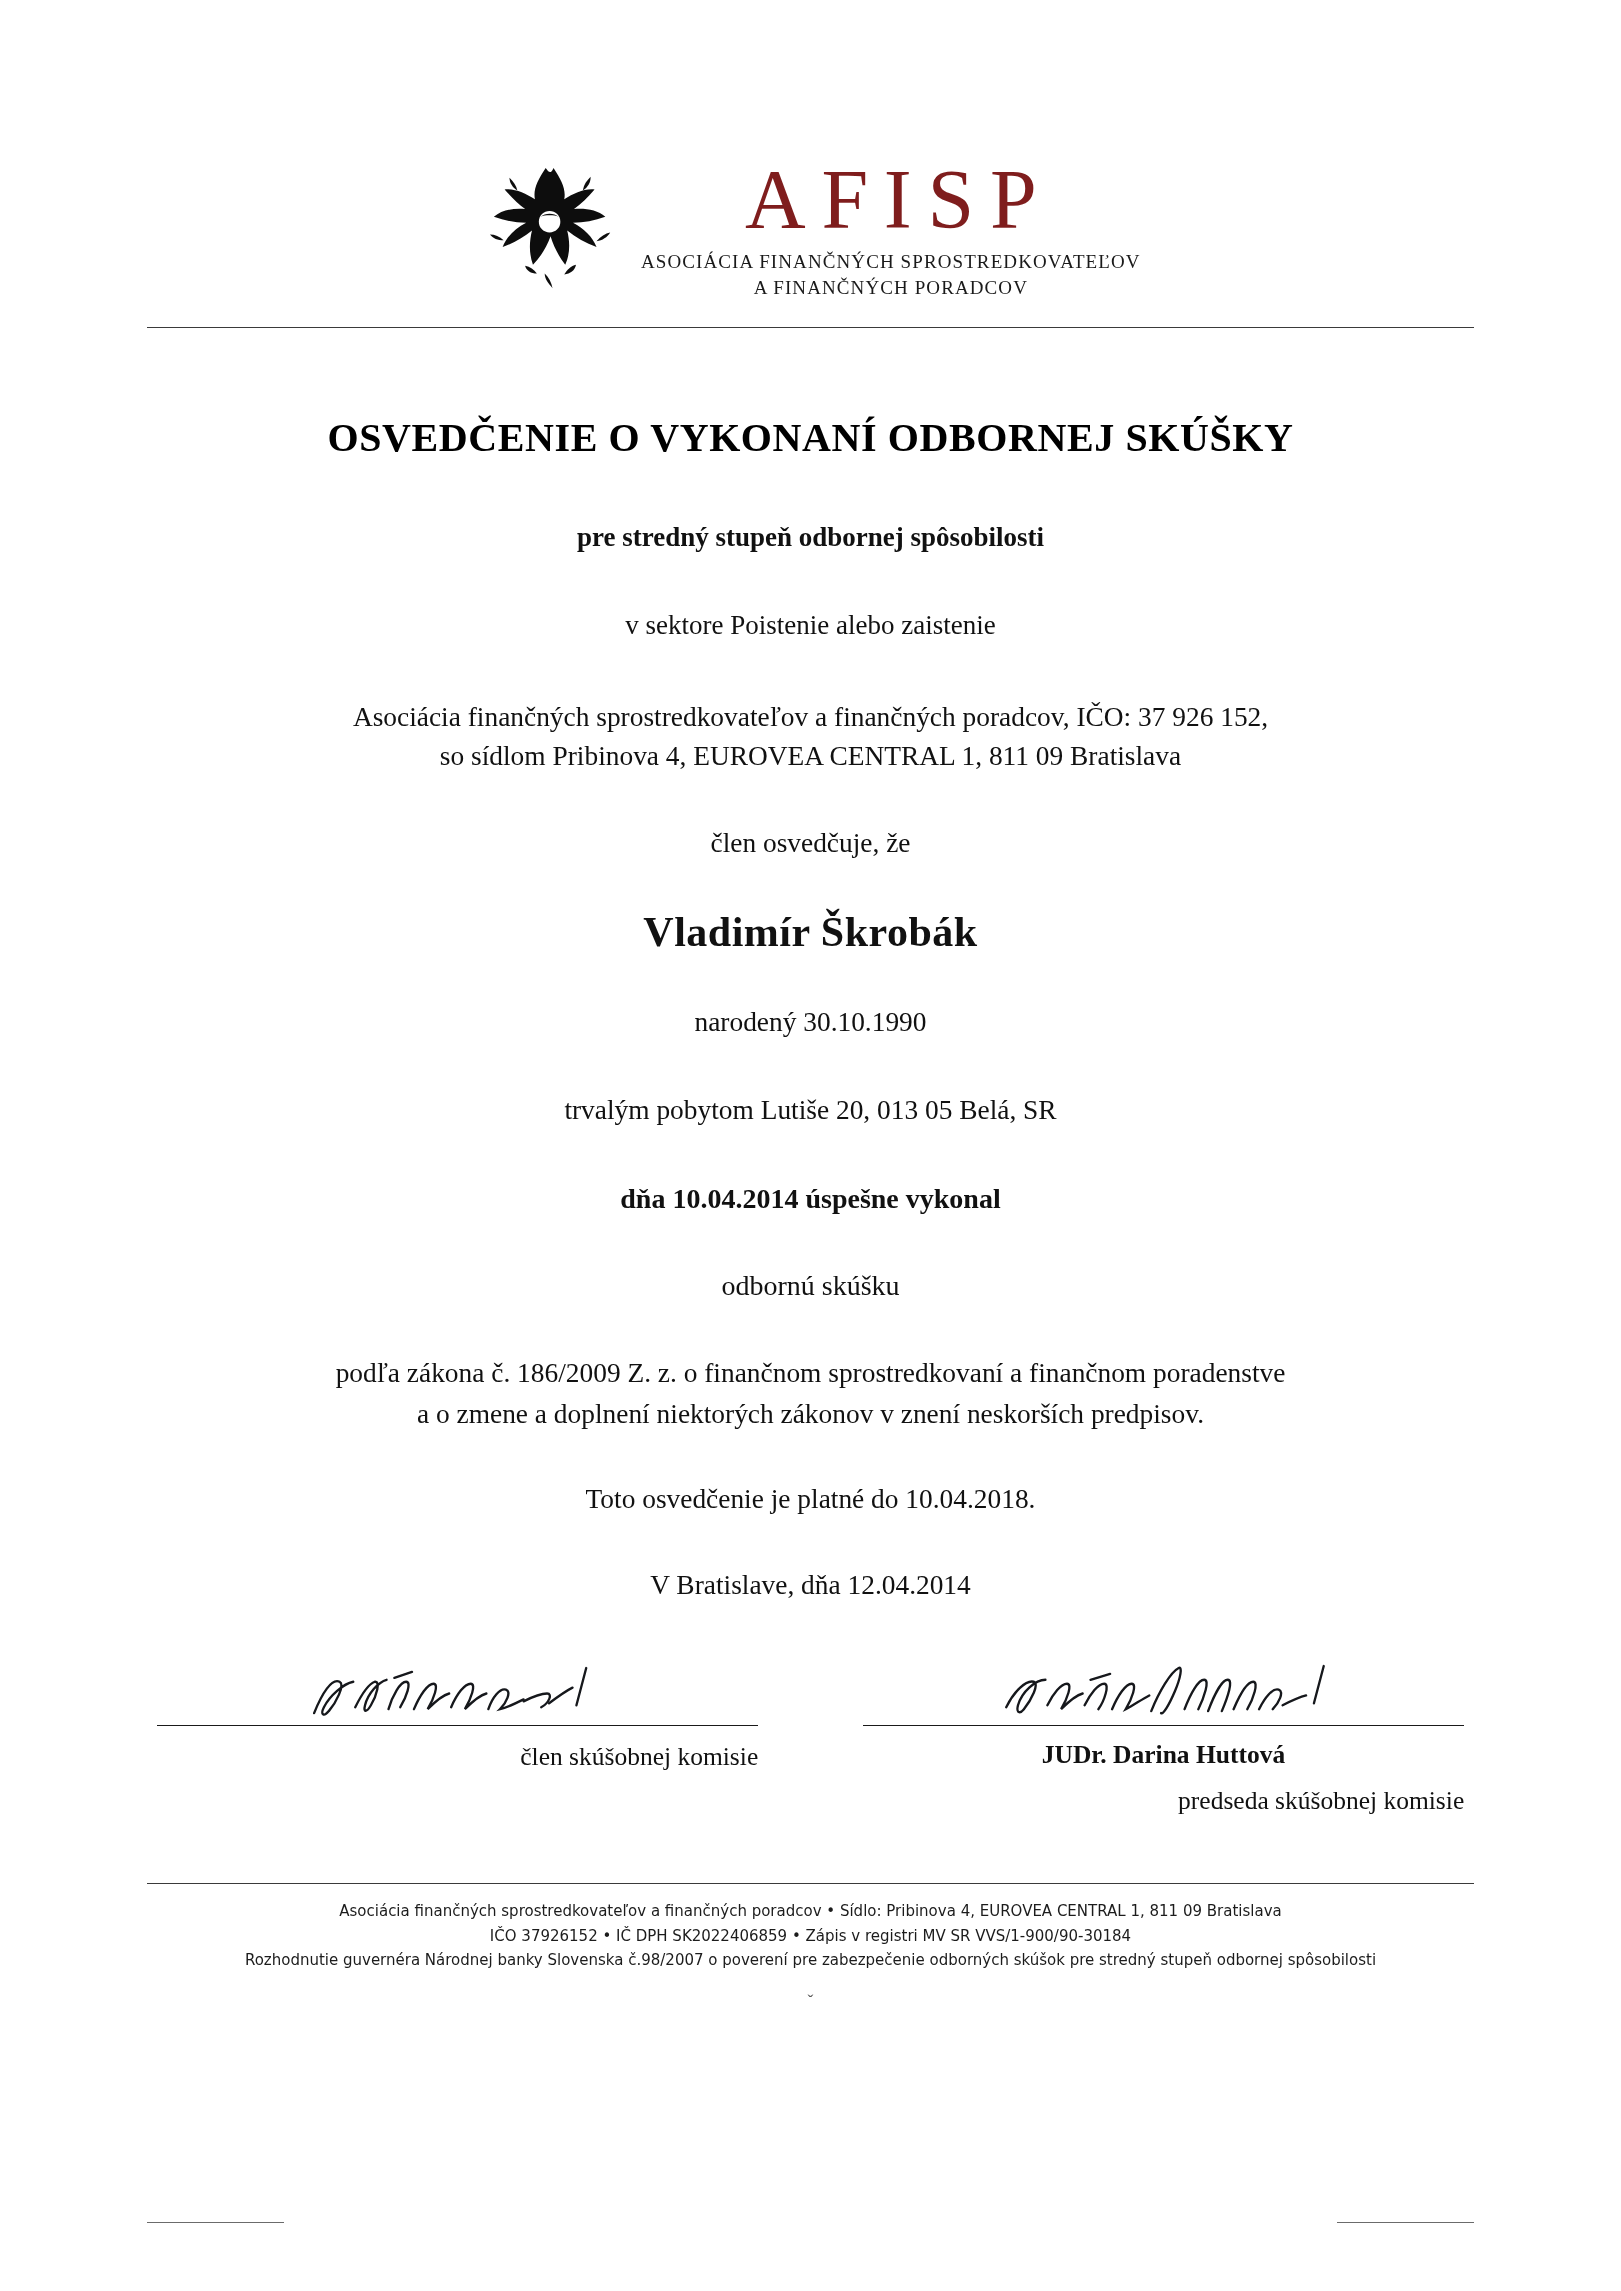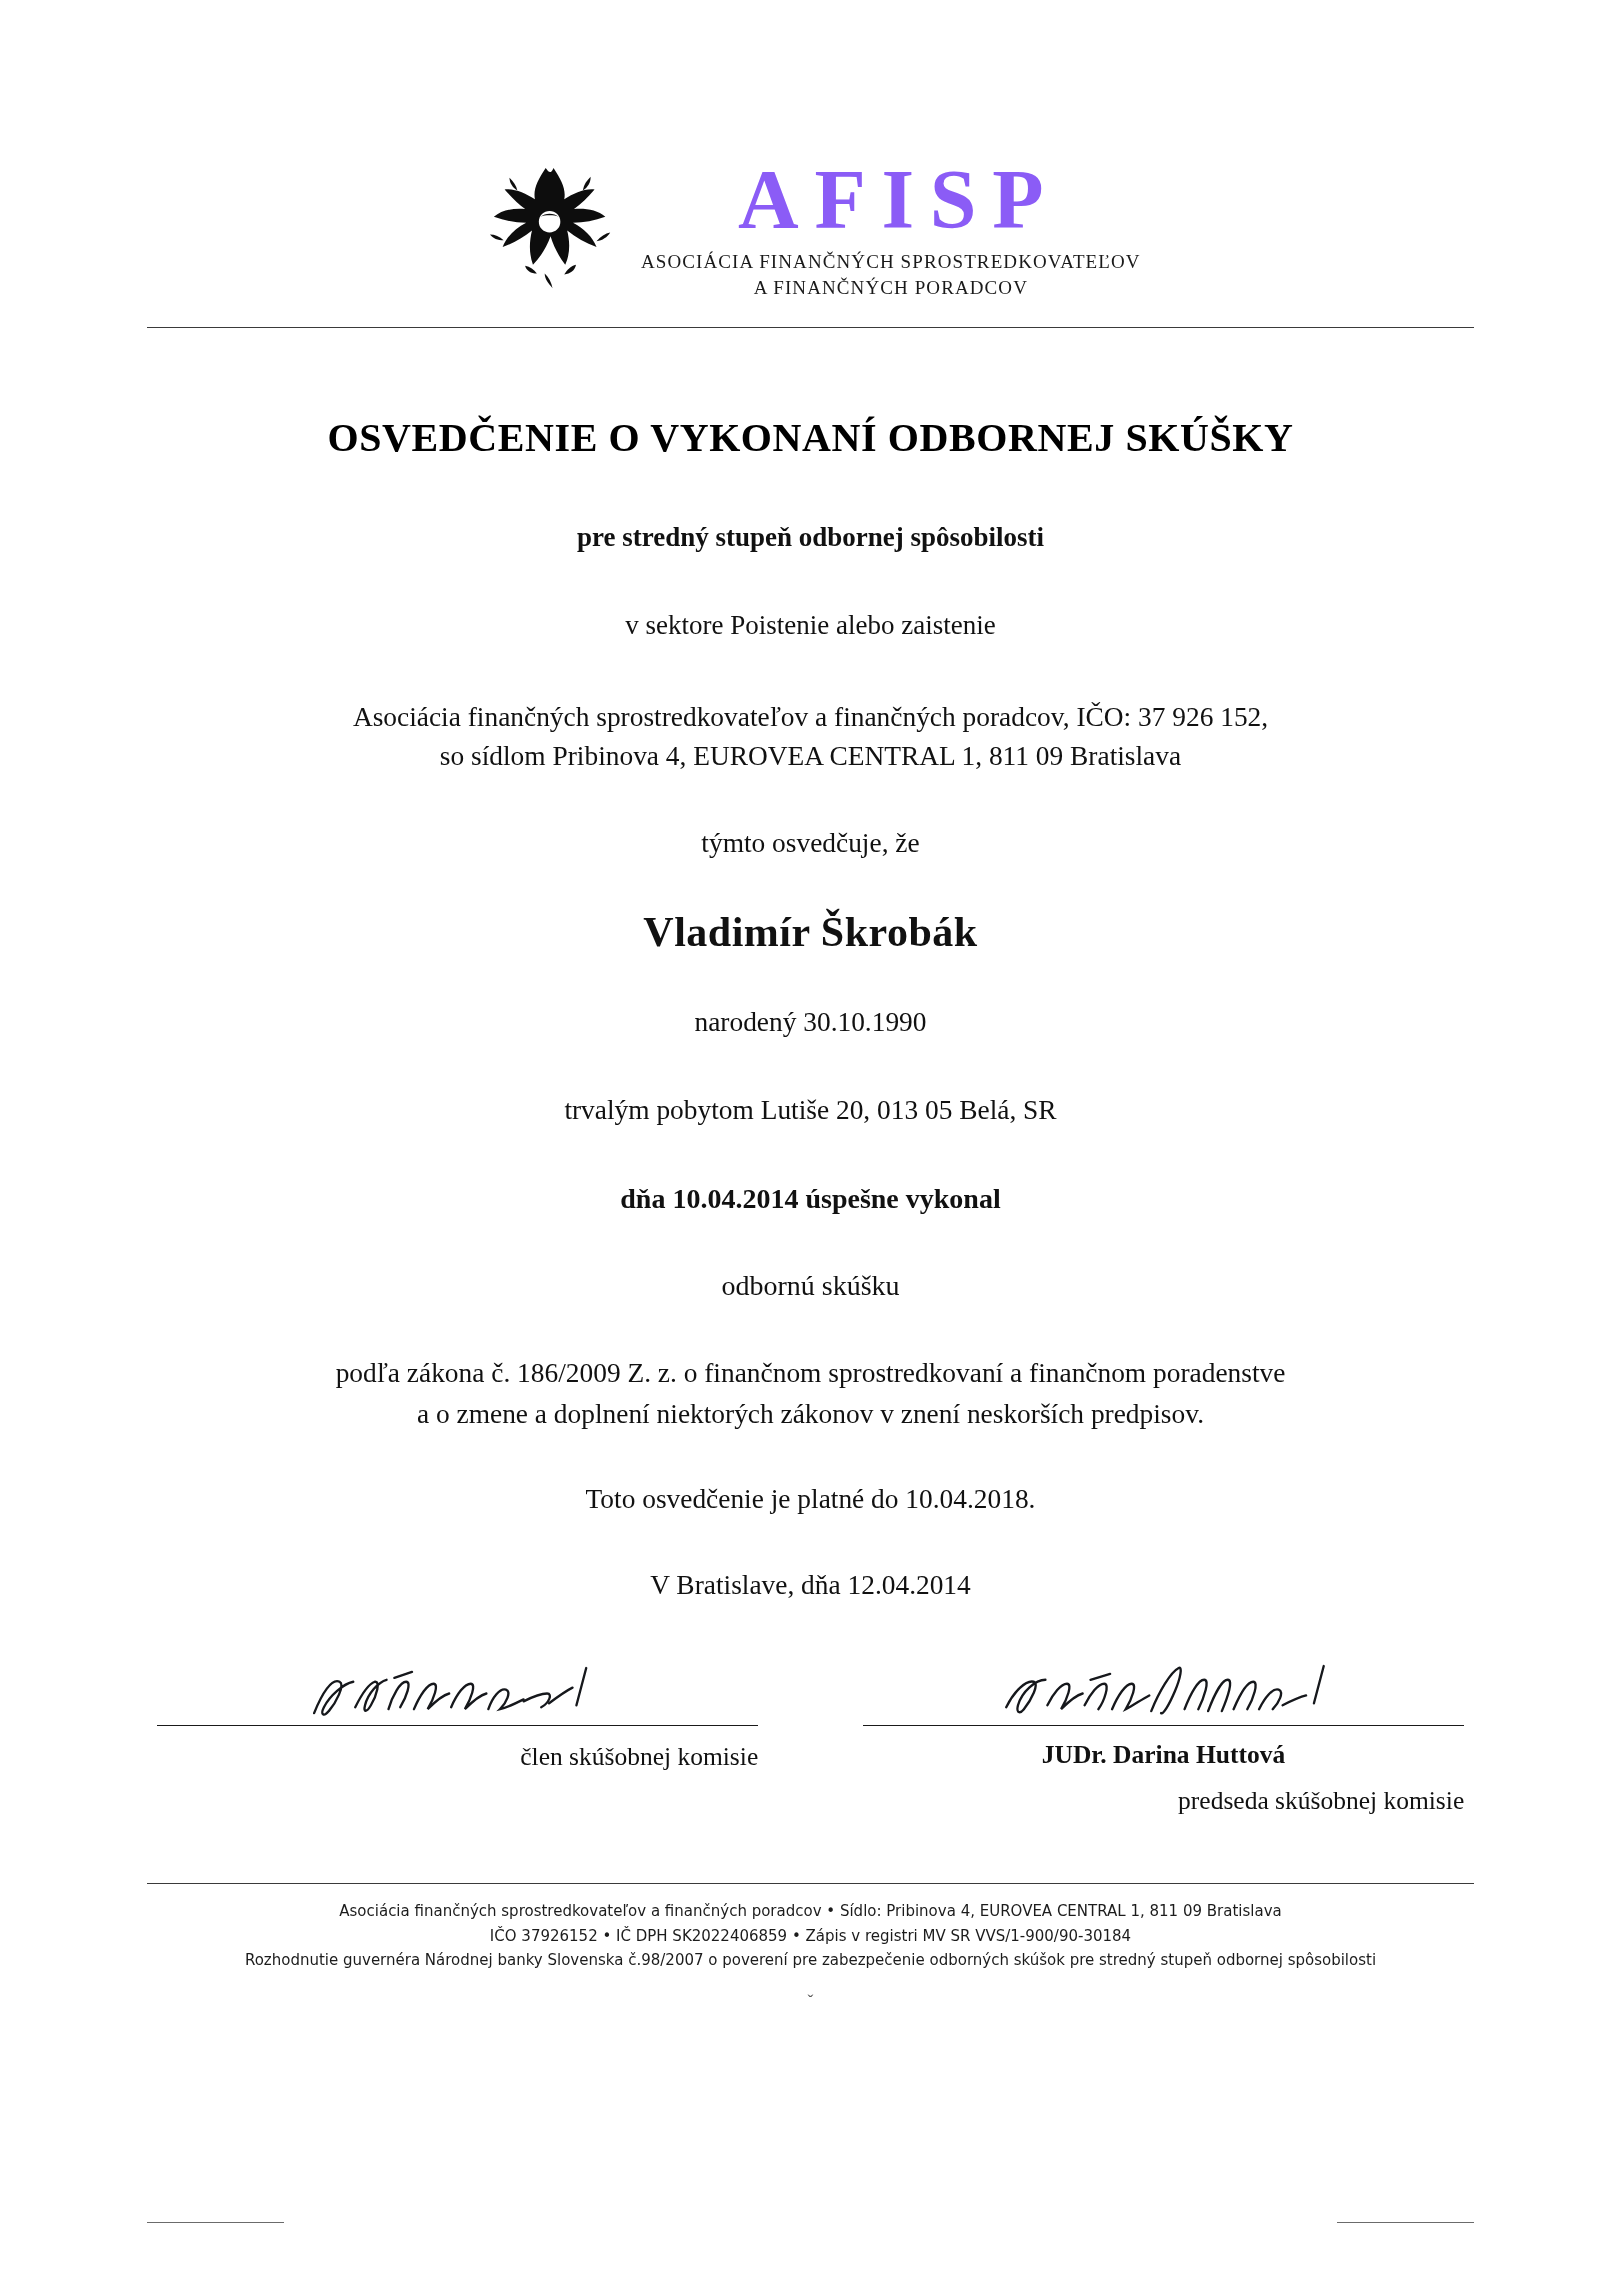--- a/index.html
+++ b/index.html
@@ -48,23 +48,23 @@
   .logo-text {
     display: flex;
     flex-direction: column;
     align-items: center;
     margin-top: 7.8px;
   }
   .logo-word {
     font-family: "Liberation Serif", serif;
     font-size: 84px;
     letter-spacing: 15.7px;
-    font-weight: 700;
+    font-weight: 400;
     line-height: 0.95;
-    color: #8b5cf6;
+    color: #7f1d1d;
     padding-left: 15.7px;
   }
   .logo-sub1 {
     font-family: "Liberation Serif", serif;
     font-size: 19px;
     letter-spacing: 1.1px;
     margin-top: 11.8px;
     color: #1a1a1a;
     white-space: nowrap;
   }
@@ -267,21 +267,21 @@
 
     <div class="subtitle-1">pre stredný stupeň odbornej spôsobilosti</div>
 
     <div class="subtitle-2">v sektore Poistenie alebo zaistenie</div>
 
     <div class="org-line">
       <div>Asociácia finančných sprostredkovateľov a finančných poradcov, IČO: 37 926 152,</div>
       <div>so sídlom Pribinova 4, EUROVEA CENTRAL 1, 811 09 Bratislava</div>
     </div>
 
-    <div class="certifies">týmto osvedčuje, že</div>
+    <div class="certifies">člen osvedčuje, že</div>
 
     <div class="person-name">Vladimír Škrobák</div>
 
     <div class="born">narodený 30.10.1990</div>
 
     <div class="residence">trvalým pobytom Lutiše 20, 013 05 Belá, SR</div>
 
     <div class="exam-date">dňa 10.04.2014 úspešne vykonal</div>
 
     <div class="exam-name">odbornú skúšku</div>

